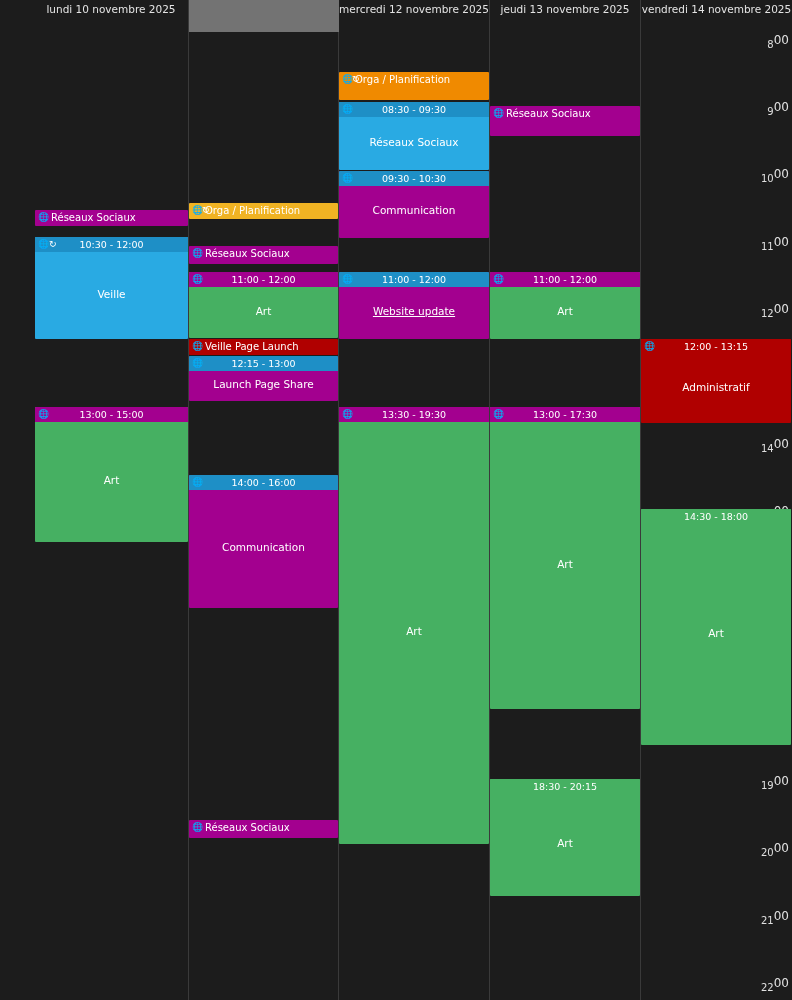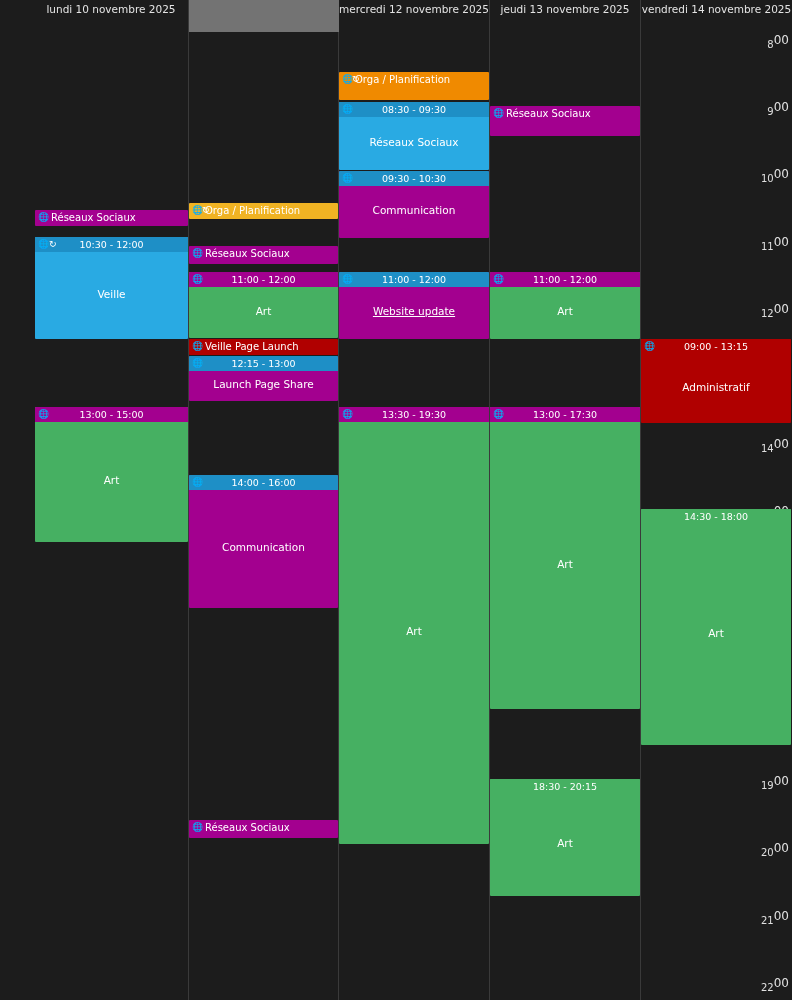--- a/index.html
+++ b/index.html
@@ -297,21 +297,21 @@
         </div>
         <div class="ev" style="left: 490px; top: 375px; width: 150px; height: 302px; background: rgb(70, 176, 98);">
           <span class="bar" style="background: rgb(163, 0, 143);"><span class="ic globe">🌐</span><span>13:00 - 17:30</span></span>
           <span class="title" style="margin-top: 135.5px;">Art</span>
         </div>
         <div class="ev" style="left: 490px; top: 747px; width: 150px; height: 117px; background: rgb(70, 176, 98);">
           <span class="bar" style="background: rgb(70, 176, 98);"><span>18:30 - 20:15</span></span>
           <span class="title" style="margin-top: 43px;">Art</span>
         </div>
         <div class="ev" style="left: 641px; top: 307px; width: 150px; height: 84px; background: rgb(176, 0, 0);">
-          <span class="bar" style="background: rgb(176, 0, 0);"><span class="ic globe">🌐</span><span>09:00 - 13:15</span></span>
+          <span class="bar" style="background: rgb(176, 0, 0);"><span class="ic globe">🌐</span><span>12:00 - 13:15</span></span>
           <span class="title" style="margin-top: 26.5px;">Administratif</span>
         </div>
         <div class="ev" style="left: 641px; top: 477px; width: 150px; height: 236px; background: rgb(70, 176, 98);">
           <span class="bar" style="background: rgb(70, 176, 98);"><span>14:30 - 18:00</span></span>
           <span class="title" style="margin-top: 102.5px;">Art</span>
         </div>
       </div>
   </div>
 
 </div>

